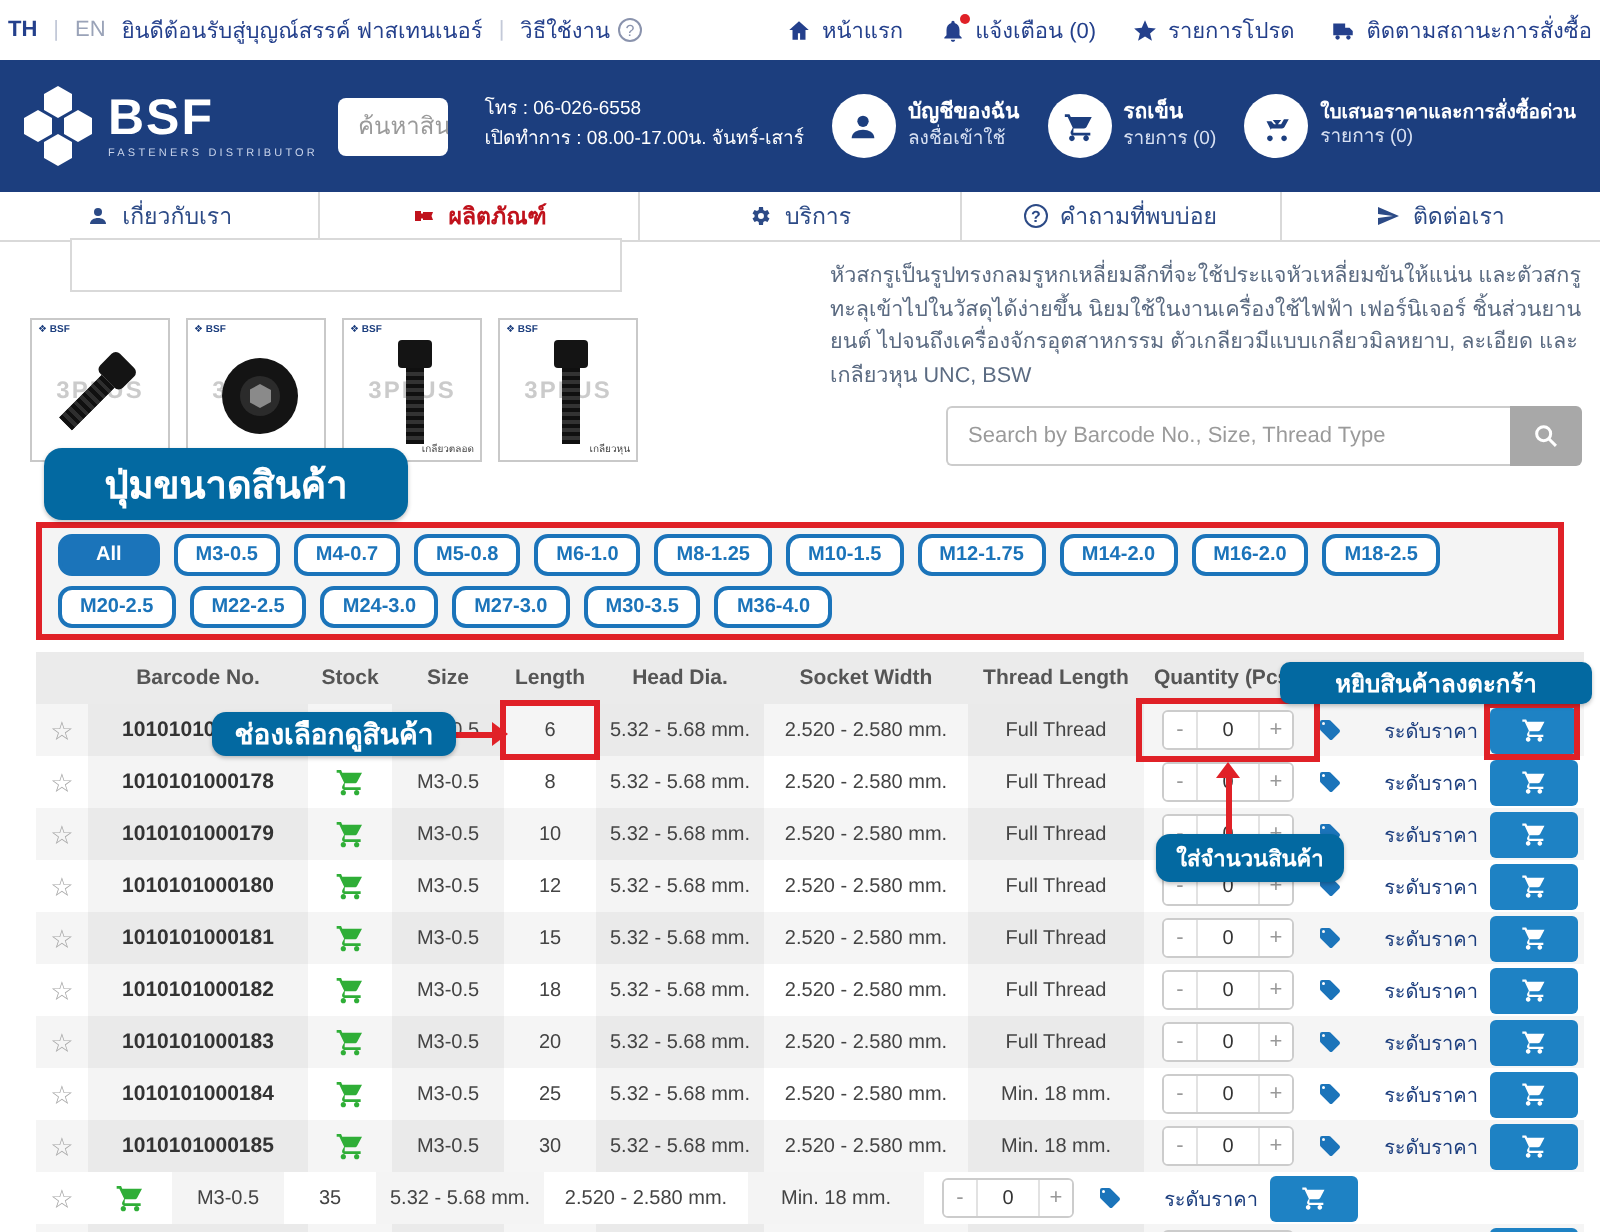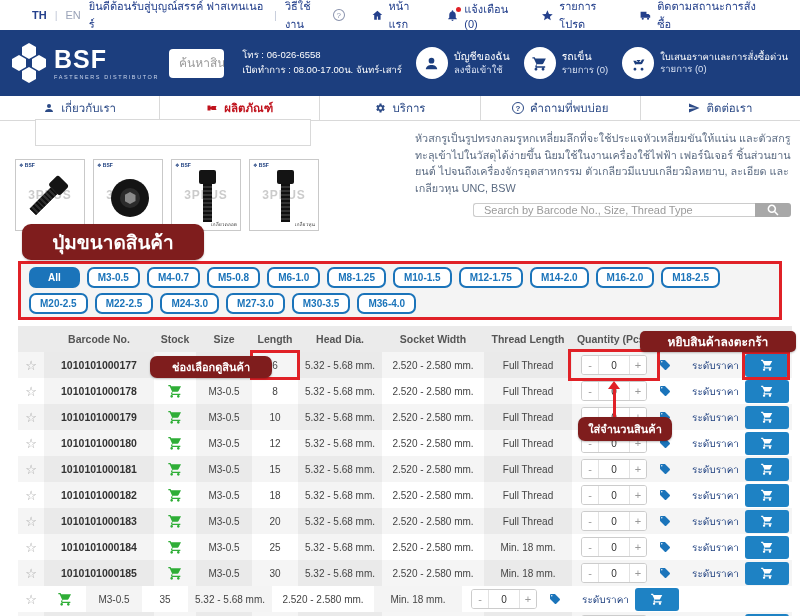--- a/index.html
+++ b/index.html
@@ -3,21 +3,21 @@
 <meta charset="utf-8">
 <style>
   * { margin:0; padding:0; box-sizing:border-box; }
   html,body { width:800px; height:616px; }
   body { position:relative; overflow:hidden; background:#fff;
          font-family:"Liberation Sans","DejaVu Sans",sans-serif; }
   svg { display:block; }
 
   
   .topbar { height:30px; display:flex; justify-content:space-between; align-items:center;
-            padding:0 32px; font-size:11px; color:#24408c; background:#fff; }
+            padding:0 4px; font-size:11px; color:#24408c; background:#fff; }
   .tb-left, .tb-right { display:flex; align-items:center; }
   .tb-left > * { margin-right:8px; }
   .tb-lang.th { font-weight:bold; }
   .tb-lang.en { color:#9aa3b8; }
   .tb-sep { color:#c3c9d8; }
   .tb-help { display:flex; align-items:center; gap:4px; cursor:pointer; }
   .qcirc { width:12px; height:12px; border:1px solid #8a93ad; border-radius:50%;
            font-size:8px; display:flex; align-items:center; justify-content:center; color:#8a93ad; }
   .tb-link { display:flex; align-items:center; gap:5px; margin-left:18px; cursor:pointer;
              color:#24408c; text-decoration:none; font-size:11px; }
@@ -40,21 +40,21 @@
   .hsearch { display:flex; margin-left:10px; width:212px; height:29px; border-radius:4px; overflow:hidden; }
   .hsearch input { flex:1; border:none; outline:none; padding:0 10px; font-size:12px; color:#444;
                    font-family:inherit; }
   .hsearch input::placeholder { color:#9a9a9a; }
   .hsearch-btn svg, .bsearch-btn svg { width:14px; height:14px; stroke:#fff; fill:none; stroke-width:2.6; }
   .hcontact { margin-left:18px; color:#fff; font-size:9.5px; line-height:1.55; }
   .hblock { display:flex; align-items:center; gap:6px; margin-left:14px; cursor:pointer; }
   .hcircle { width:32px; height:32px; background:#fff; border-radius:50%; flex:0 0 32px;
              display:flex; align-items:center; justify-content:center; }
   .hcircle svg { width:17px; height:17px; fill:#1c3e7e; }
-  .hblock .t1 { color:#fff; font-size:10.5px; font-weight:normal; line-height:1.4; }
+  .hblock .t1 { color:#fff; font-size:10.5px; font-weight:bold; line-height:1.4; }
   .hblock .t2 { color:#d7e0f2; font-size:9.5px; line-height:1.3; }
   .hblock.quote .t1 { font-size:9.5px; }
 
   
   .nav { height:25px; display:flex; border-bottom:1px solid #d9d9d9; background:#fff; }
   .nav-item { flex:1; display:flex; align-items:center; justify-content:center; gap:6px;
               font-size:11.5px; color:#2c4a86; border-right:1px solid #d9d9d9; cursor:pointer; }
   .nav-item:last-child { border-right:none; }
   .nav-item svg { width:12px; height:12px; fill:#2c4a86; }
   .nav-item .qn { width:12px; height:12px; border:1.4px solid #2c4a86; border-radius:50%;
@@ -82,33 +82,33 @@
             border-radius:50%; display:flex; align-items:center; justify-content:center; }
   .sc-top .in { width:20px; height:20px; background:#2b2b2b; border-radius:50%;
                 display:flex; align-items:center; justify-content:center; }
   .sc-top .hx { width:11px; height:12px; background:#8a8a8a;
                 clip-path:polygon(50% 0,100% 25%,100% 75%,50% 100%,0 75%,0 25%); }
   .sc-front { position:absolute; left:27px; top:10px; }
   .sc-front .head { width:17px; height:14px; background:#141414; border-radius:2px; margin:0 auto; }
   .sc-front .shaft { width:9px; height:38px; margin:0 auto;
       background-image:repeating-linear-gradient(0deg,#101010 0 2px,#333 2px 4px); }
 
-  .bsearch { position:absolute; left:473px; top:203px; width:318px; height:14px; display:flex; }
+  .bsearch { position:absolute; left:473px; top:203px; width:318px; height:30px; display:flex; }
   .bsearch input { flex:1; border:1px solid #ccc; border-right:none; border-radius:3px 0 0 3px;
                    padding:0 10px; font-size:11px; color:#444; outline:none; font-family:inherit; }
   .bsearch input::placeholder { color:#9a9a9a; }
   .bsearch-btn { width:36px; background:#a8a8a8; border:none; border-radius:0 3px 3px 0; cursor:pointer;
                  display:flex; align-items:center; justify-content:center; }
 
   
-  .ann { position:absolute; background:#7f1d1d; color:#fff; font-weight:bold; z-index:9;
+  .ann { position:absolute; background:#0369a1; color:#fff; font-weight:bold; z-index:9;
          display:flex; align-items:center; justify-content:center;
          box-shadow:0 1px 2px rgba(0,0,0,.25); }
   .ann-size { left:22px; top:224px; width:182px; height:36px; border-radius:9px; font-size:19px; }
-  .ann-view { left:106px; top:356px; width:122px; height:22px; border-radius:7px; font-size:11px;margin-left:44px; }
+  .ann-view { left:106px; top:356px; width:122px; height:22px; border-radius:7px; font-size:14px; }
   .ann-qty  { left:578px; top:417px; width:94px; height:24px; border-radius:7px; font-size:11px; }
   .ann-cart { left:640px; top:331px; width:156px; height:21px; border-radius:5px; font-size:12px; }
   .rbox { position:absolute; border:3px solid #e02127; z-index:8; pointer-events:none; }
   .rbox-length { left:250px; top:350px; width:50px; height:30px; }
   .rbox-qty    { left:568px; top:349px; width:92px;  height:32px; }
   .rbox-cart   { left:742px; top:351px; width:48px;  height:29px; }
   .rline-h { position:absolute; left:228px; top:366px; width:20px; height:3px; background:#e02127; z-index:8; }
   .rhead-r { position:absolute; left:246px; top:361px; width:0; height:0; z-index:8;
              border-left:8px solid #e02127; border-top:6px solid transparent; border-bottom:6px solid transparent; }
   .rline-v { position:absolute; left:613px; top:389px; width:3px; height:28px; background:#e02127; z-index:8; }

